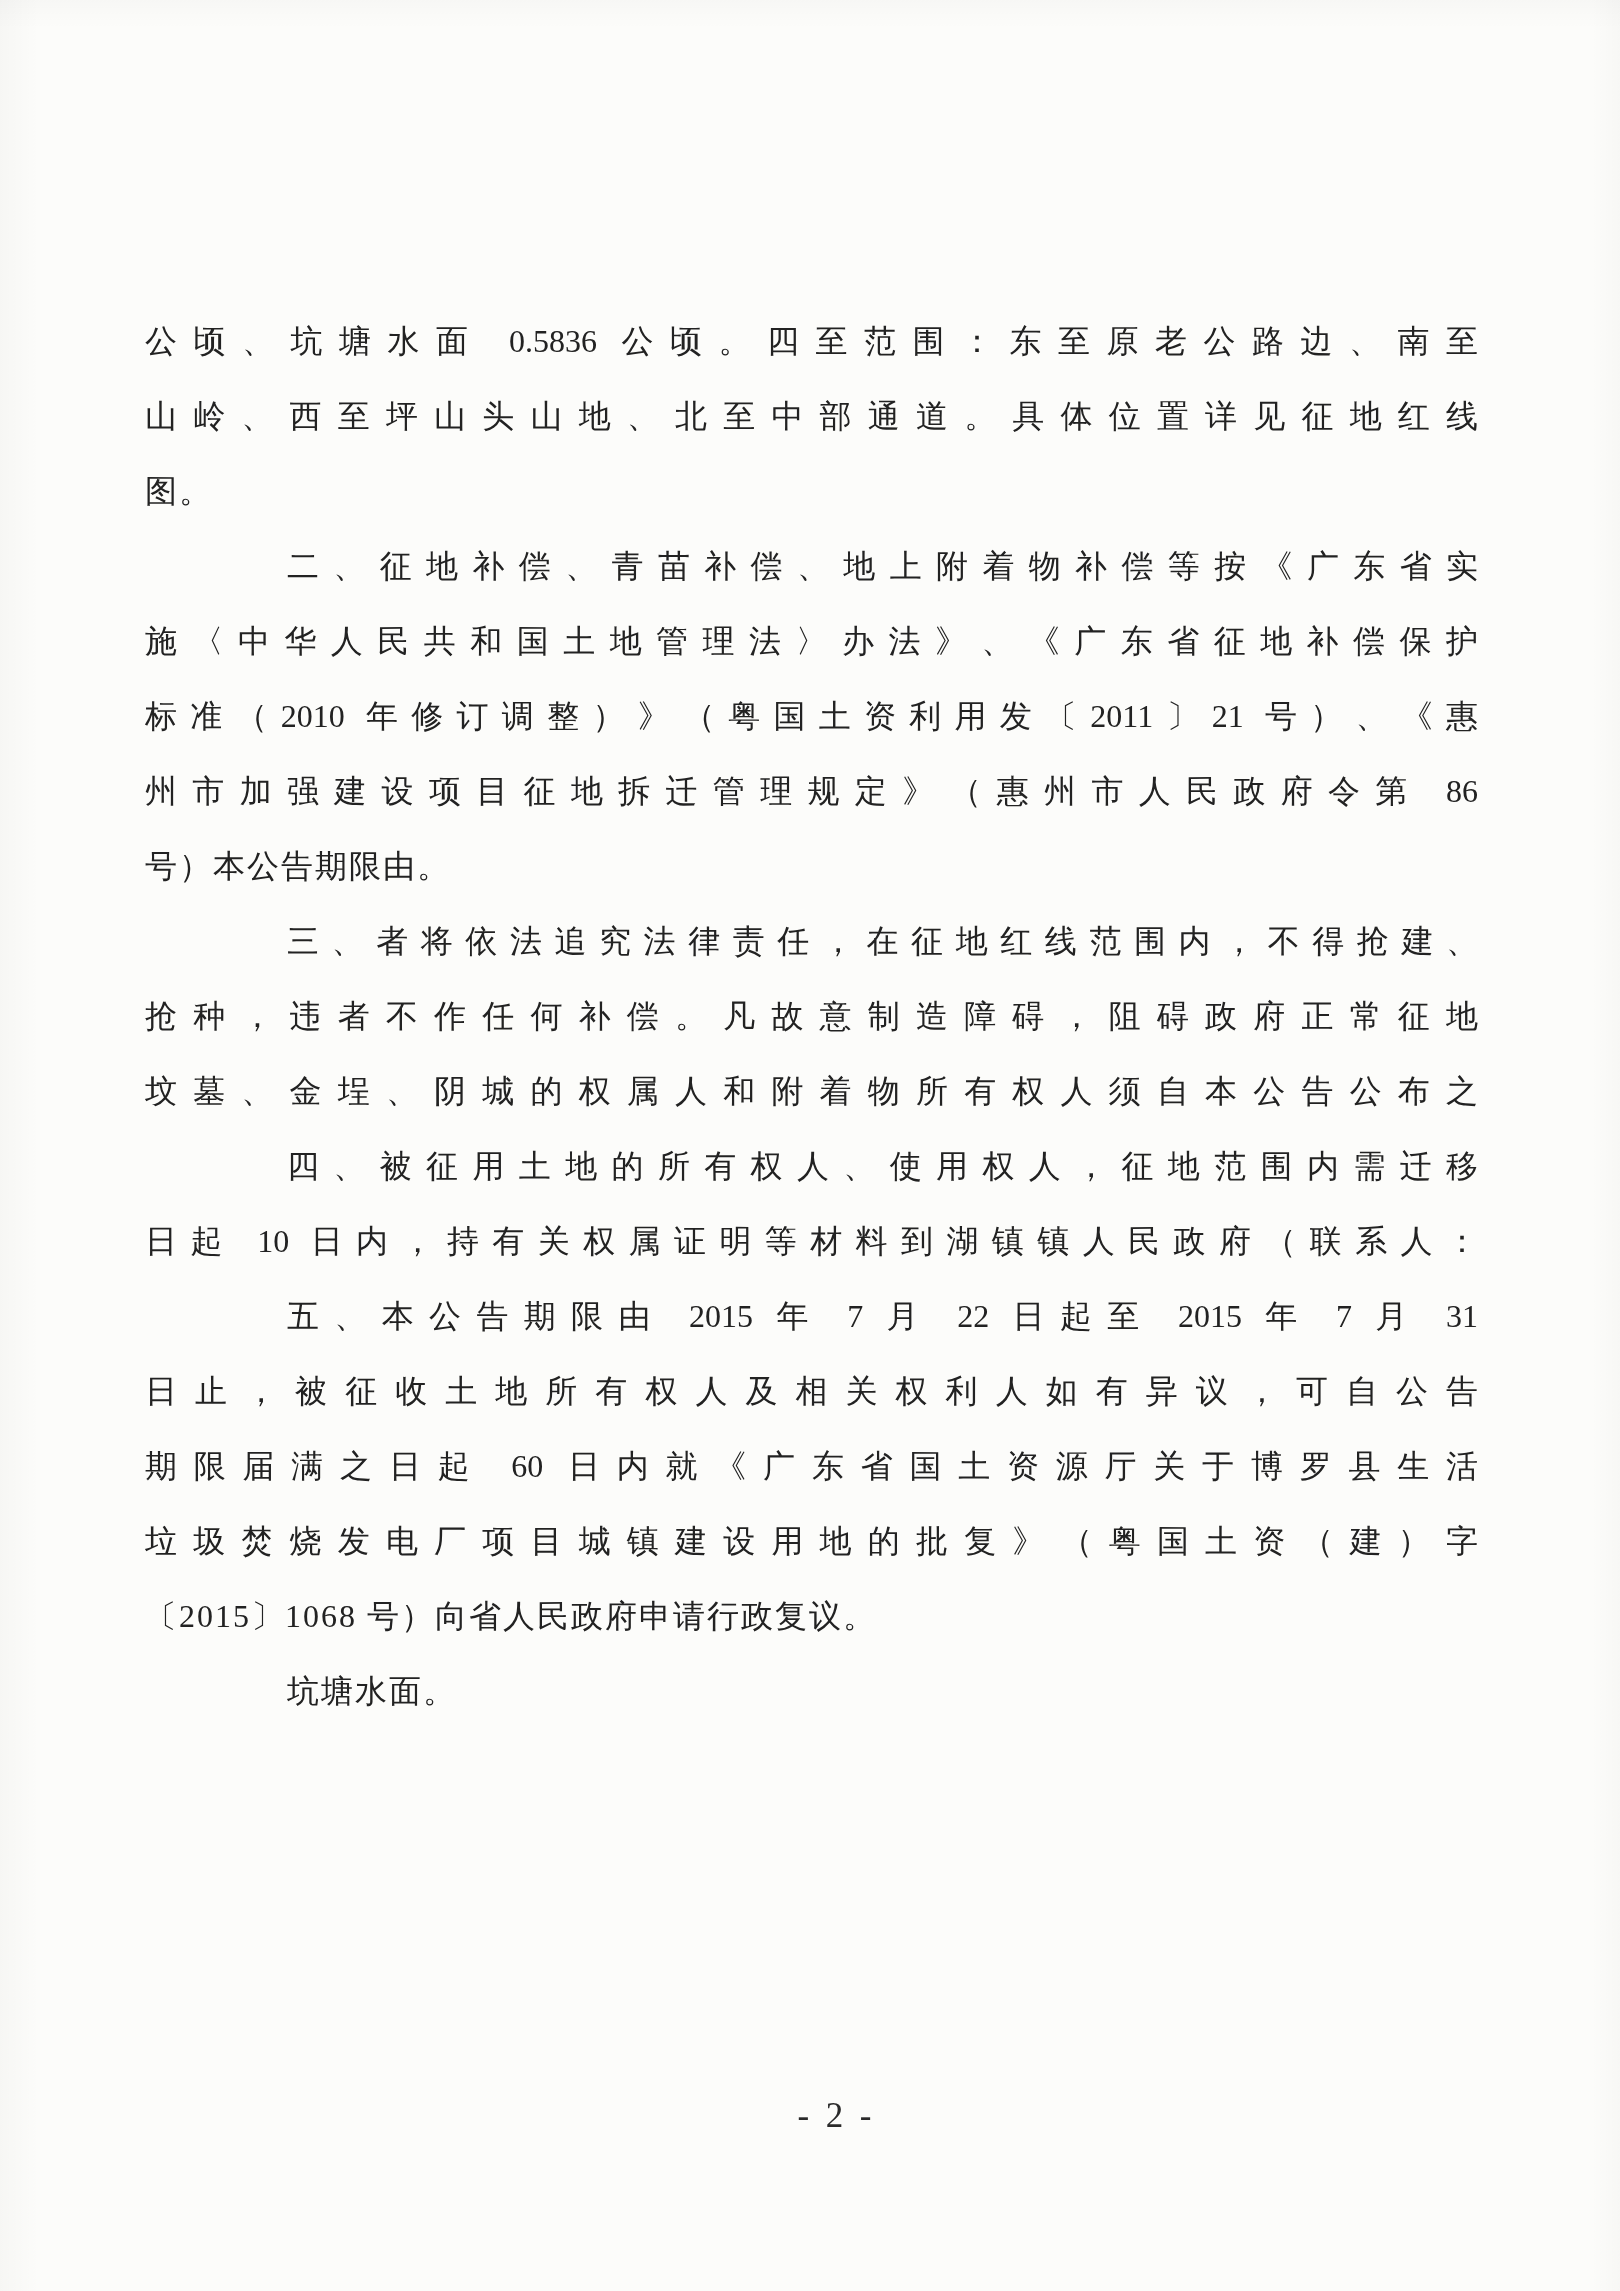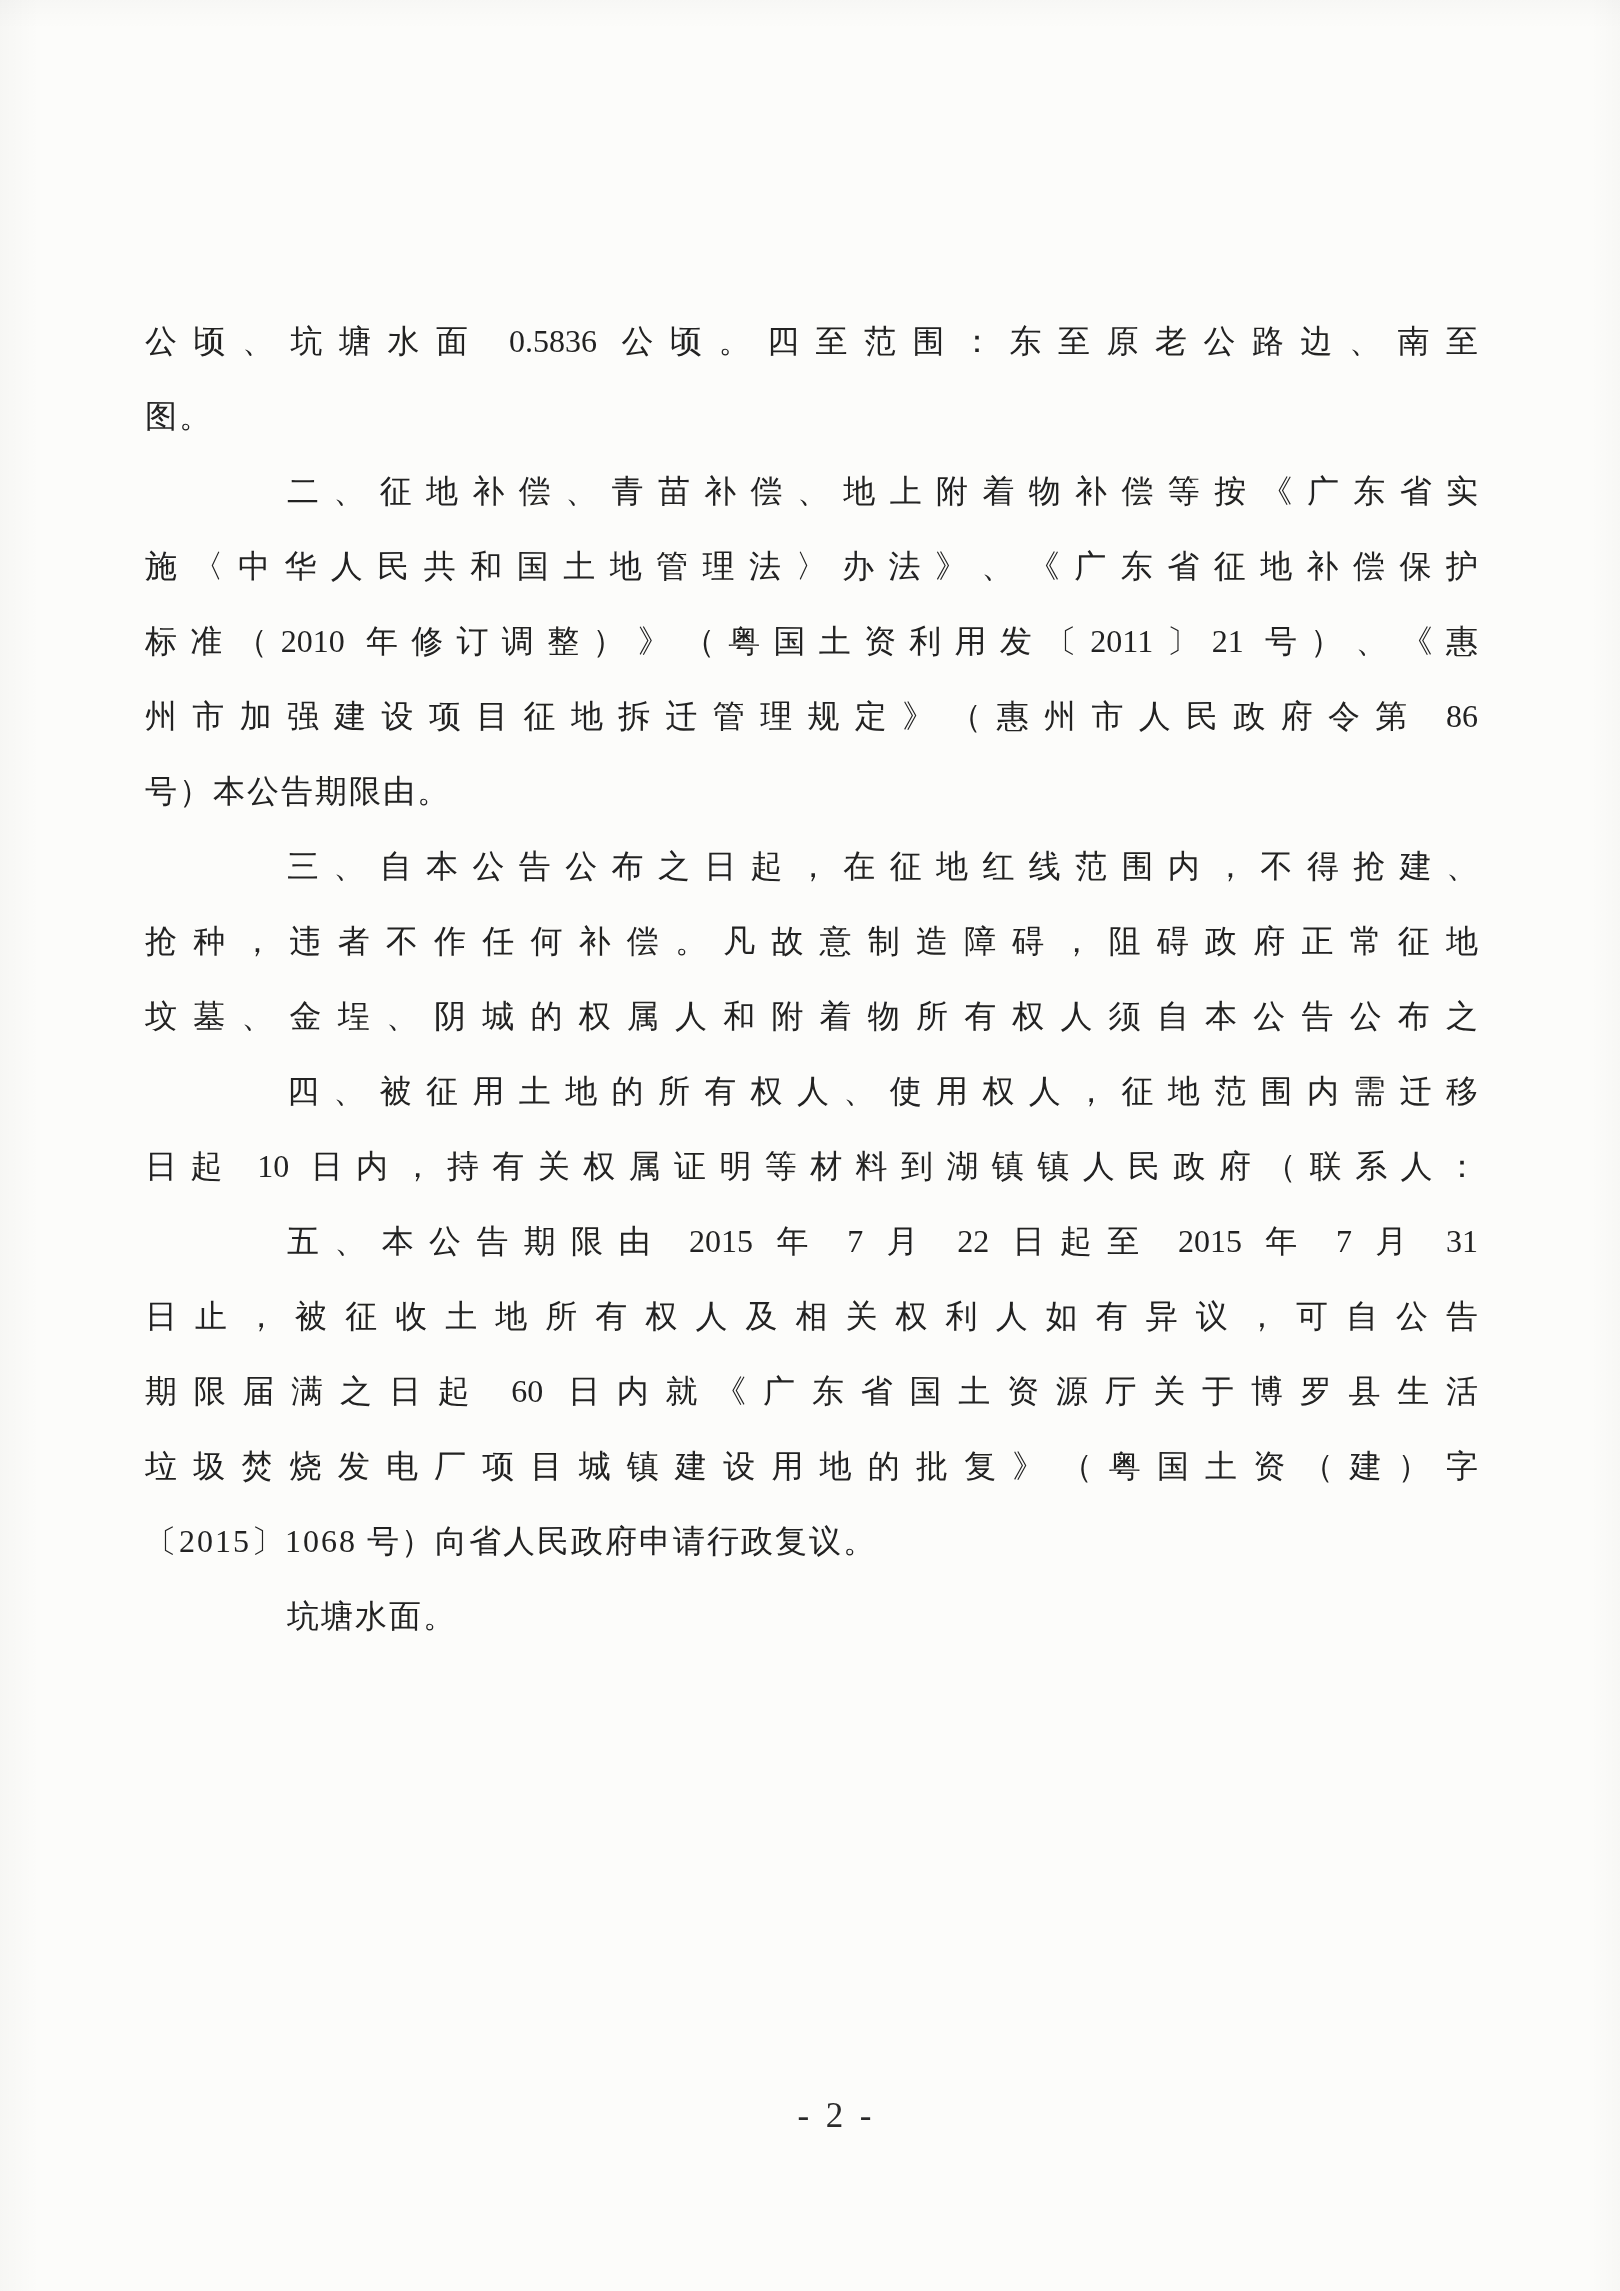--- a/index.html
+++ b/index.html
@@ -63,27 +63,28 @@
     letter-spacing: 3.9px;
     color: #2a2a2a;
   }
 </style>
 </head>
 <body>
 
 <div class="page">
   <div class="content">
       <div class="line just">公顷、坑塘水面 0.5836 公顷。四至范围：东至原老公路边、南至</div>
+      <div class="line just">山岭、西至坪山头山地、北至中部通道。具体位置详见征地红线</div>
       <div class="line">图。</div>
       <div class="line para just">二、征地补偿、青苗补偿、地上附着物补偿等按《广东省实</div>
       <div class="line just">施〈中华人民共和国土地管理法〉办法》、《广东省征地补偿保护</div>
       <div class="line just">标准（2010 年修订调整）》（粤国土资利用发〔2011〕21 号）、《惠</div>
       <div class="line just">州市加强建设项目征地拆迁管理规定》（惠州市人民政府令第 86</div>
       <div class="line">号）本公告期限由。</div>
-      <div class="line para just">三、自本公告公布之日起，在征地红线范围内，不得抢建、</div>
+      <div class="line para just">三、者将依法追究法律责任，在征地红线范围内，不得抢建、</div>
       <div class="line just">抢种，违者不作任何补偿。凡故意制造障碍，阻碍政府正常征地</div>
       <div class="line just">坟墓、金埕、阴城的权属人和附着物所有权人须自本公告公布之</div>
       <div class="line para just">四、被征用土地的所有权人、使用权人，征地范围内需迁移</div>
       <div class="line just">日起 10 日内，持有关权属证明等材料到湖镇镇人民政府（联系人：</div>
       <div class="line para just">五、本公告期限由 2015 年 7 月 22 日起至 2015 年 7 月 31</div>
       <div class="line just">日止，被征收土地所有权人及相关权利人如有异议，可自公告</div>
       <div class="line just">期限届满之日起 60 日内就《广东省国土资源厅关于博罗县生活</div>
       <div class="line just">垃圾焚烧发电厂项目城镇建设用地的批复》（粤国土资（建）字</div>
       <div class="line">〔2015〕1068 号）向省人民政府申请行政复议。</div>
       <div class="line para">坑塘水面。</div>

